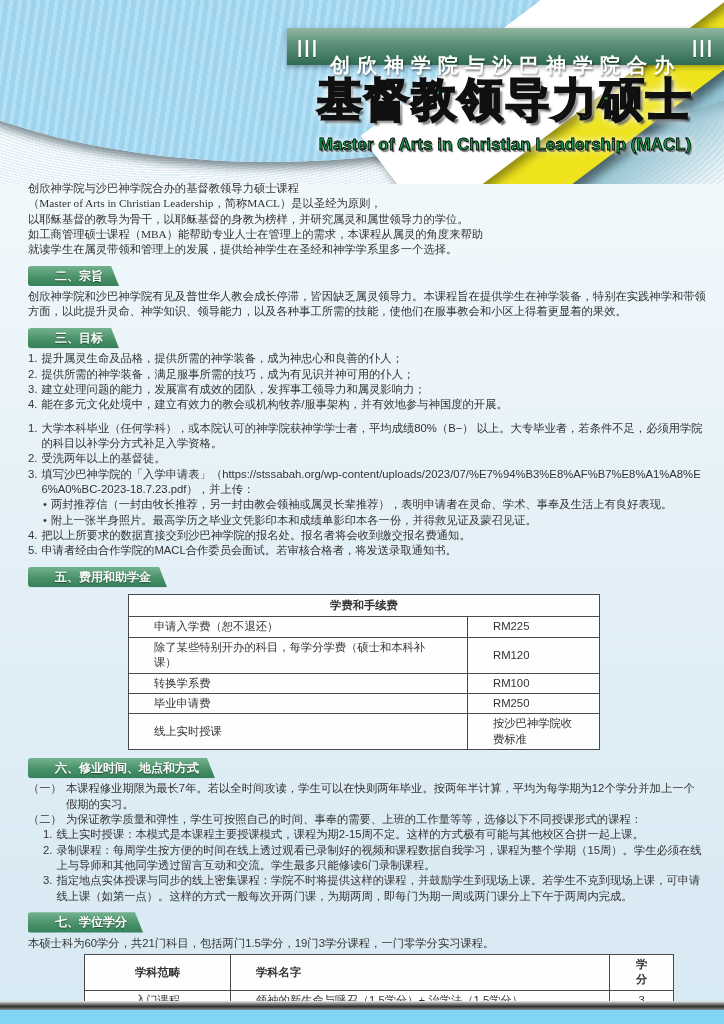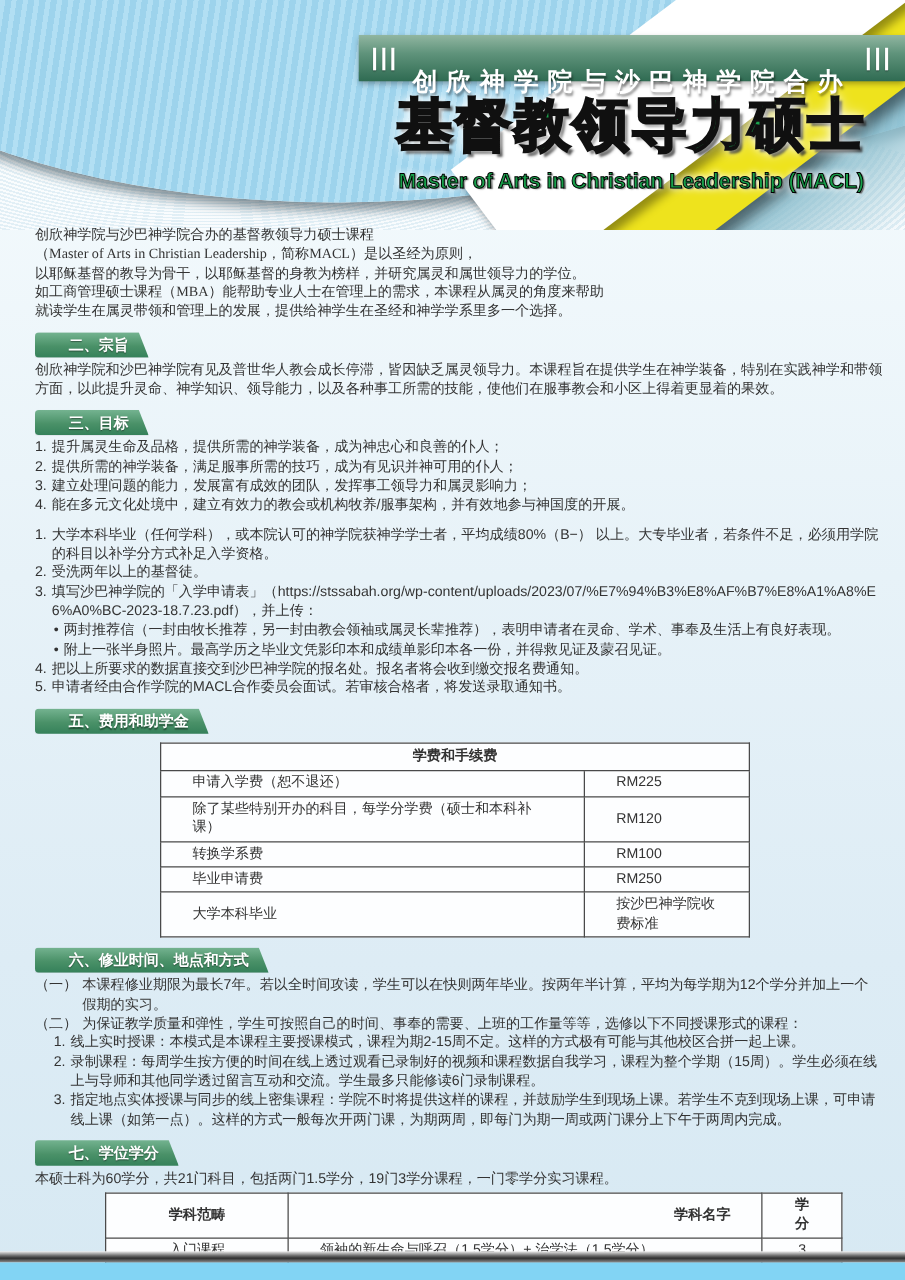--- a/index.html
+++ b/index.html
@@ -75,21 +75,21 @@
   .row.sub { padding-left:15px; }
   .break .t { word-break:break-all; }
   
   table { border-collapse:collapse; background:#fdfeff; }
   td, th { border:1px solid #4a4a4a; padding:2px 25px; font-size:11.3px; }
   .fee-table { width:472px; margin:4px 10px 0 100px; }
   .fee-table th { text-align:center; font-weight:bold; padding:3px 8px; }
   .fee-table .amt { width:132px; }
   
   .credit-table { width:590px; margin:3px 0 0 56px; }
-  .credit-table th { text-align:right; font-weight:bold; }
+  .credit-table th { text-align:left; font-weight:bold; }
   .credit-table .cat { width:146px; text-align:center; }
   .credit-table .cr  { width:48px;  text-align:center; }
   
   .bar-gray { position:absolute; left:0; right:0; bottom:14px; height:9px; z-index:6;
               background:linear-gradient(180deg,#efefef 0%,#6a6a6a 40%,#303030 62%,#8f8f8f 100%); }
   .bar-blue { position:absolute; left:0; right:0; bottom:0; height:14px; z-index:6; background:#82d4f4; }
 </style>
 </head>
 <body>
 
@@ -198,21 +198,21 @@
             </tr>
         <tr>
               <td>转换学系费</td>
               <td class="amt">RM100</td>
             </tr>
         <tr>
               <td>毕业申请费</td>
               <td class="amt">RM250</td>
             </tr>
         <tr>
-              <td>大学本科毕业</td>
+              <td>线上实时授课</td>
               <td class="amt">按沙巴神学院收费标准</td>
             </tr>
       </tbody>
         </table>
     </div>
 
     <div class="section">
       <div><span class="badge">六、修业时间、地点和方式</span></div>
       <div class="row">
           <span class="m">（一）</span>

